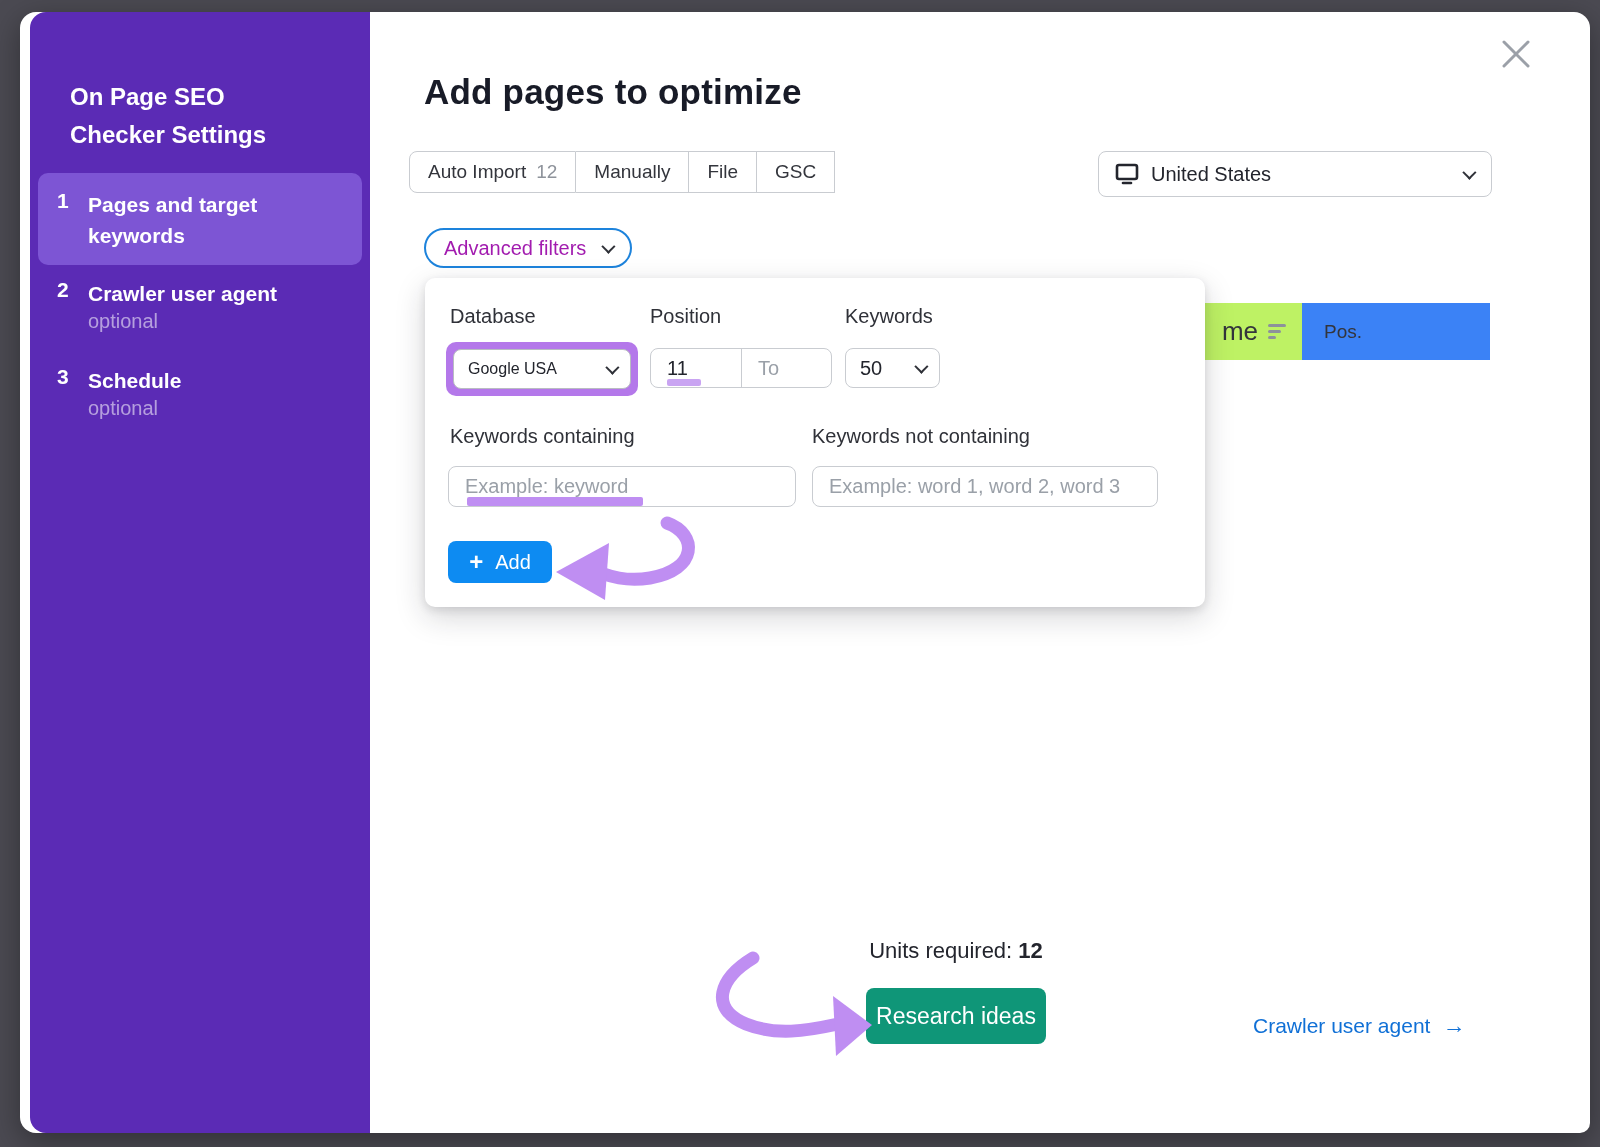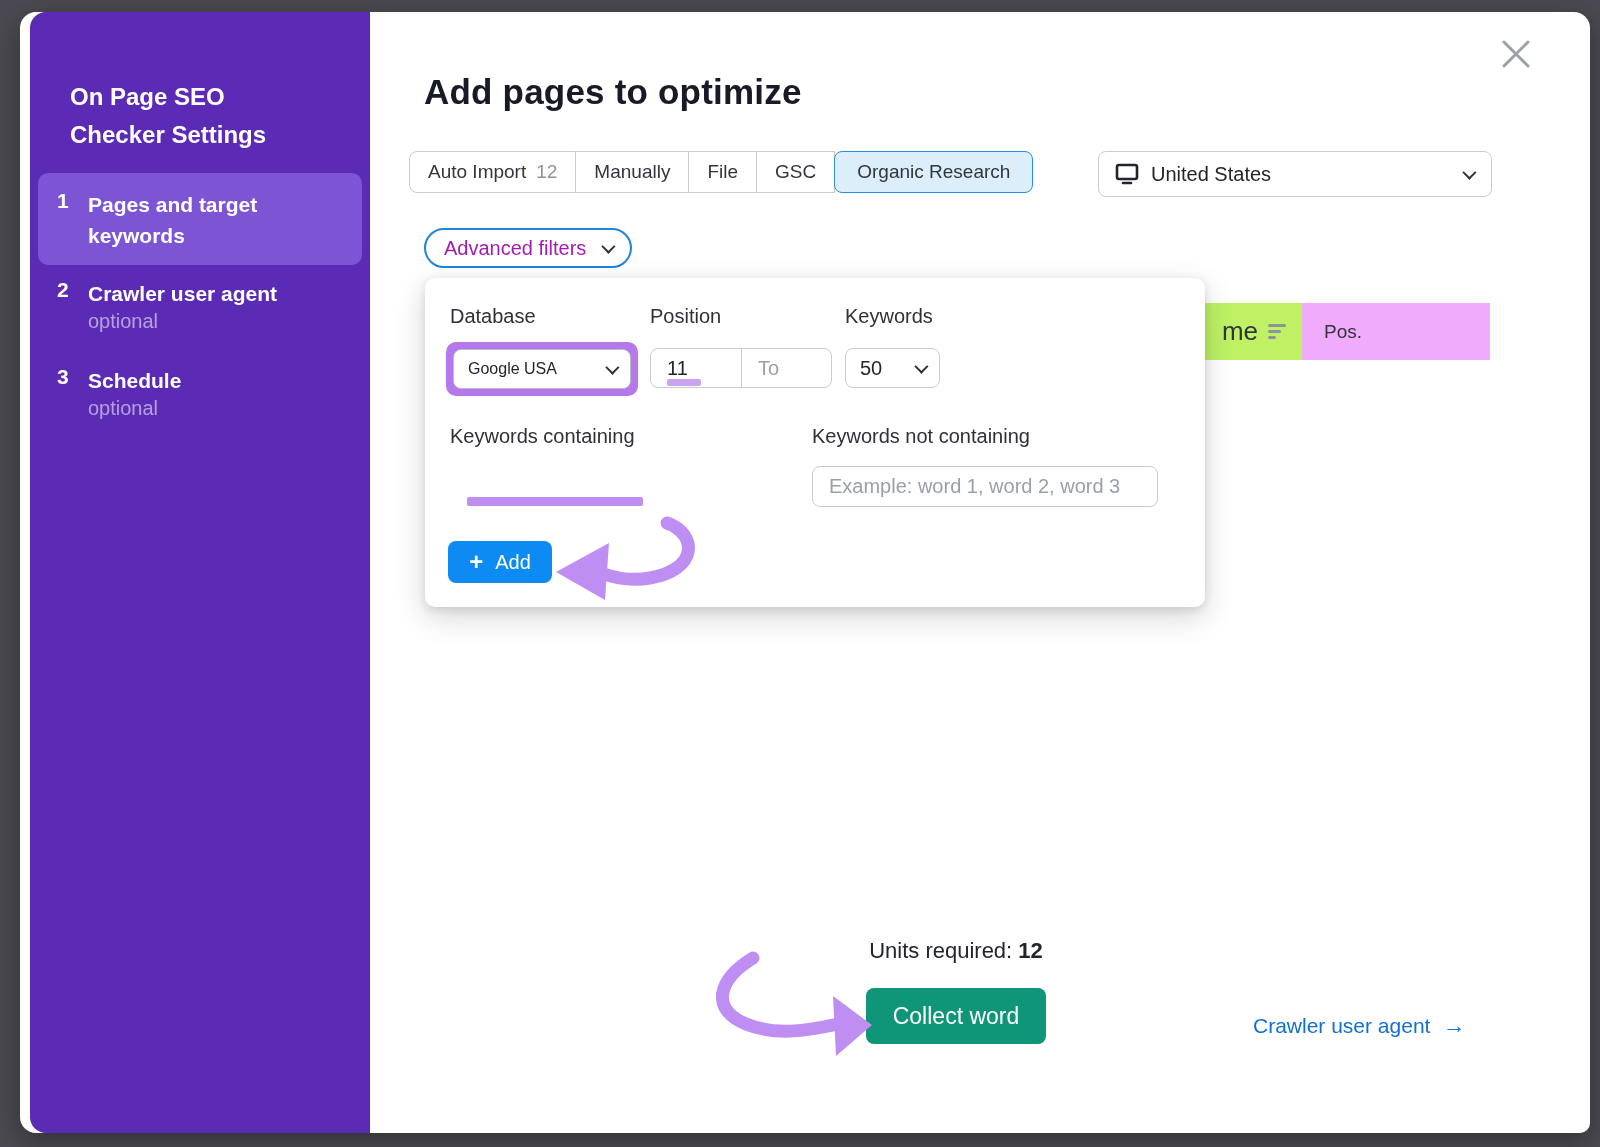--- a/index.html
+++ b/index.html
@@ -71,21 +71,21 @@
     border-right:2.5px solid #2f3138; border-bottom:2.5px solid #2f3138;
     transform:rotate(45deg) translateY(-2px);
   }
   
   .thead { position:absolute; left:1130px; top:291px; width:340px; height:57px; display:flex; z-index:1; }
   .thead .c1 {
     width:152px; background:#bef264; display:flex; align-items:center; justify-content:flex-end;
     gap:10px; padding-right:16px; font-size:26px; color:#33353c;
   }
   .thead .c2 {
-    flex:1; background:#f0abfc; display:flex; align-items:center;
+    flex:1; background:#3b82f6; display:flex; align-items:center;
     padding-left:22px; font-size:19px; color:#33353c;
   }
   .sort-icon { display:inline-flex; flex-direction:column; gap:3px; }
   .sort-icon i { display:block; height:3px; background:#8d929b; border-radius:2px; }
   .sort-icon i:nth-child(1){ width:18px; }
   .sort-icon i:nth-child(2){ width:13px; }
   .sort-icon i:nth-child(3){ width:8px; }
   
   .panel {
     position:absolute; left:405px; top:266px; width:780px; height:329px;
@@ -195,23 +195,20 @@
       <span class="tab-count">12</span>
     </div>
     <div class="tab">
       <span>Manually</span>
     </div>
     <div class="tab">
       <span>File</span>
     </div>
     <div class="tab">
       <span>GSC</span>
-    </div>
-    <div class="tab selected">
-      <span>Organic Research</span>
     </div>
   </div>
 
   <div class="region-select">
     <svg width="24" height="22" viewBox="0 0 24 22">
       <rect x="2" y="2" width="20" height="14" rx="2" fill="none" stroke="#23252d" stroke-width="2.6"></rect>
       <line x1="8" y1="20" x2="16" y2="20" stroke="#23252d" stroke-width="2.6" stroke-linecap="round"></line>
     </svg>
     <span class="lbl">United States</span>
     <span class="chev"></span>
@@ -259,41 +256,42 @@
     </div>
 
     <div class="kw-select">
       <span>50</span>
       <span class="chev"></span>
     </div>
 
     <span class="f-label" style="left:25px; top:147px;">Keywords containing</span>
     <span class="f-label" style="left:387px; top:147px;">Keywords not containing</span>
 
+    <input class="txt-input" style="left: 23px; top: 188px; width: 348px;" placeholder="Example: keyword">
     <div class="underline-bar"></div>
 
     <input class="txt-input" style="left: 387px; top: 188px; width: 346px;" placeholder="Example: word 1, word 2, word 3">
 
     <button class="add-btn">
       <span class="add-plus">+</span>
       <span>Add</span>
     </button>
   </div>
 
   <svg class="anno" style="left:520px; top:498px;" width="175" height="110" viewBox="540 510 175 110">
     <path d="M 667 523 C 698 534, 698 570, 650 578 C 632 581, 618 579, 604 574" fill="none" stroke="#bf8ef2" stroke-width="13" stroke-linecap="round"></path>
     <polygon points="556,572 609,543 605,600" fill="#bf8ef2"></polygon>
   </svg>
 
   <div class="units">
     <span>Units required:</span>
     <b>12</b>
   </div>
 
-  <button class="collect-btn">Collect word</button>
+  <button class="collect-btn">Research ideas</button>
 
   <svg class="anno" style="left:685px; top:935px;" width="190" height="125" viewBox="705 947 190 125">
     <path d="M 753 958 C 720 978, 708 1008, 746 1024 C 776 1036, 806 1031, 838 1024" fill="none" stroke="#bf8ef2" stroke-width="13" stroke-linecap="round"></path>
     <polygon points="833,996 872,1025 836,1056" fill="#bf8ef2"></polygon>
   </svg>
 
   <div class="crawler-link">
     <span>Crawler user agent</span>
     <span class="arr">→</span>
   </div>

